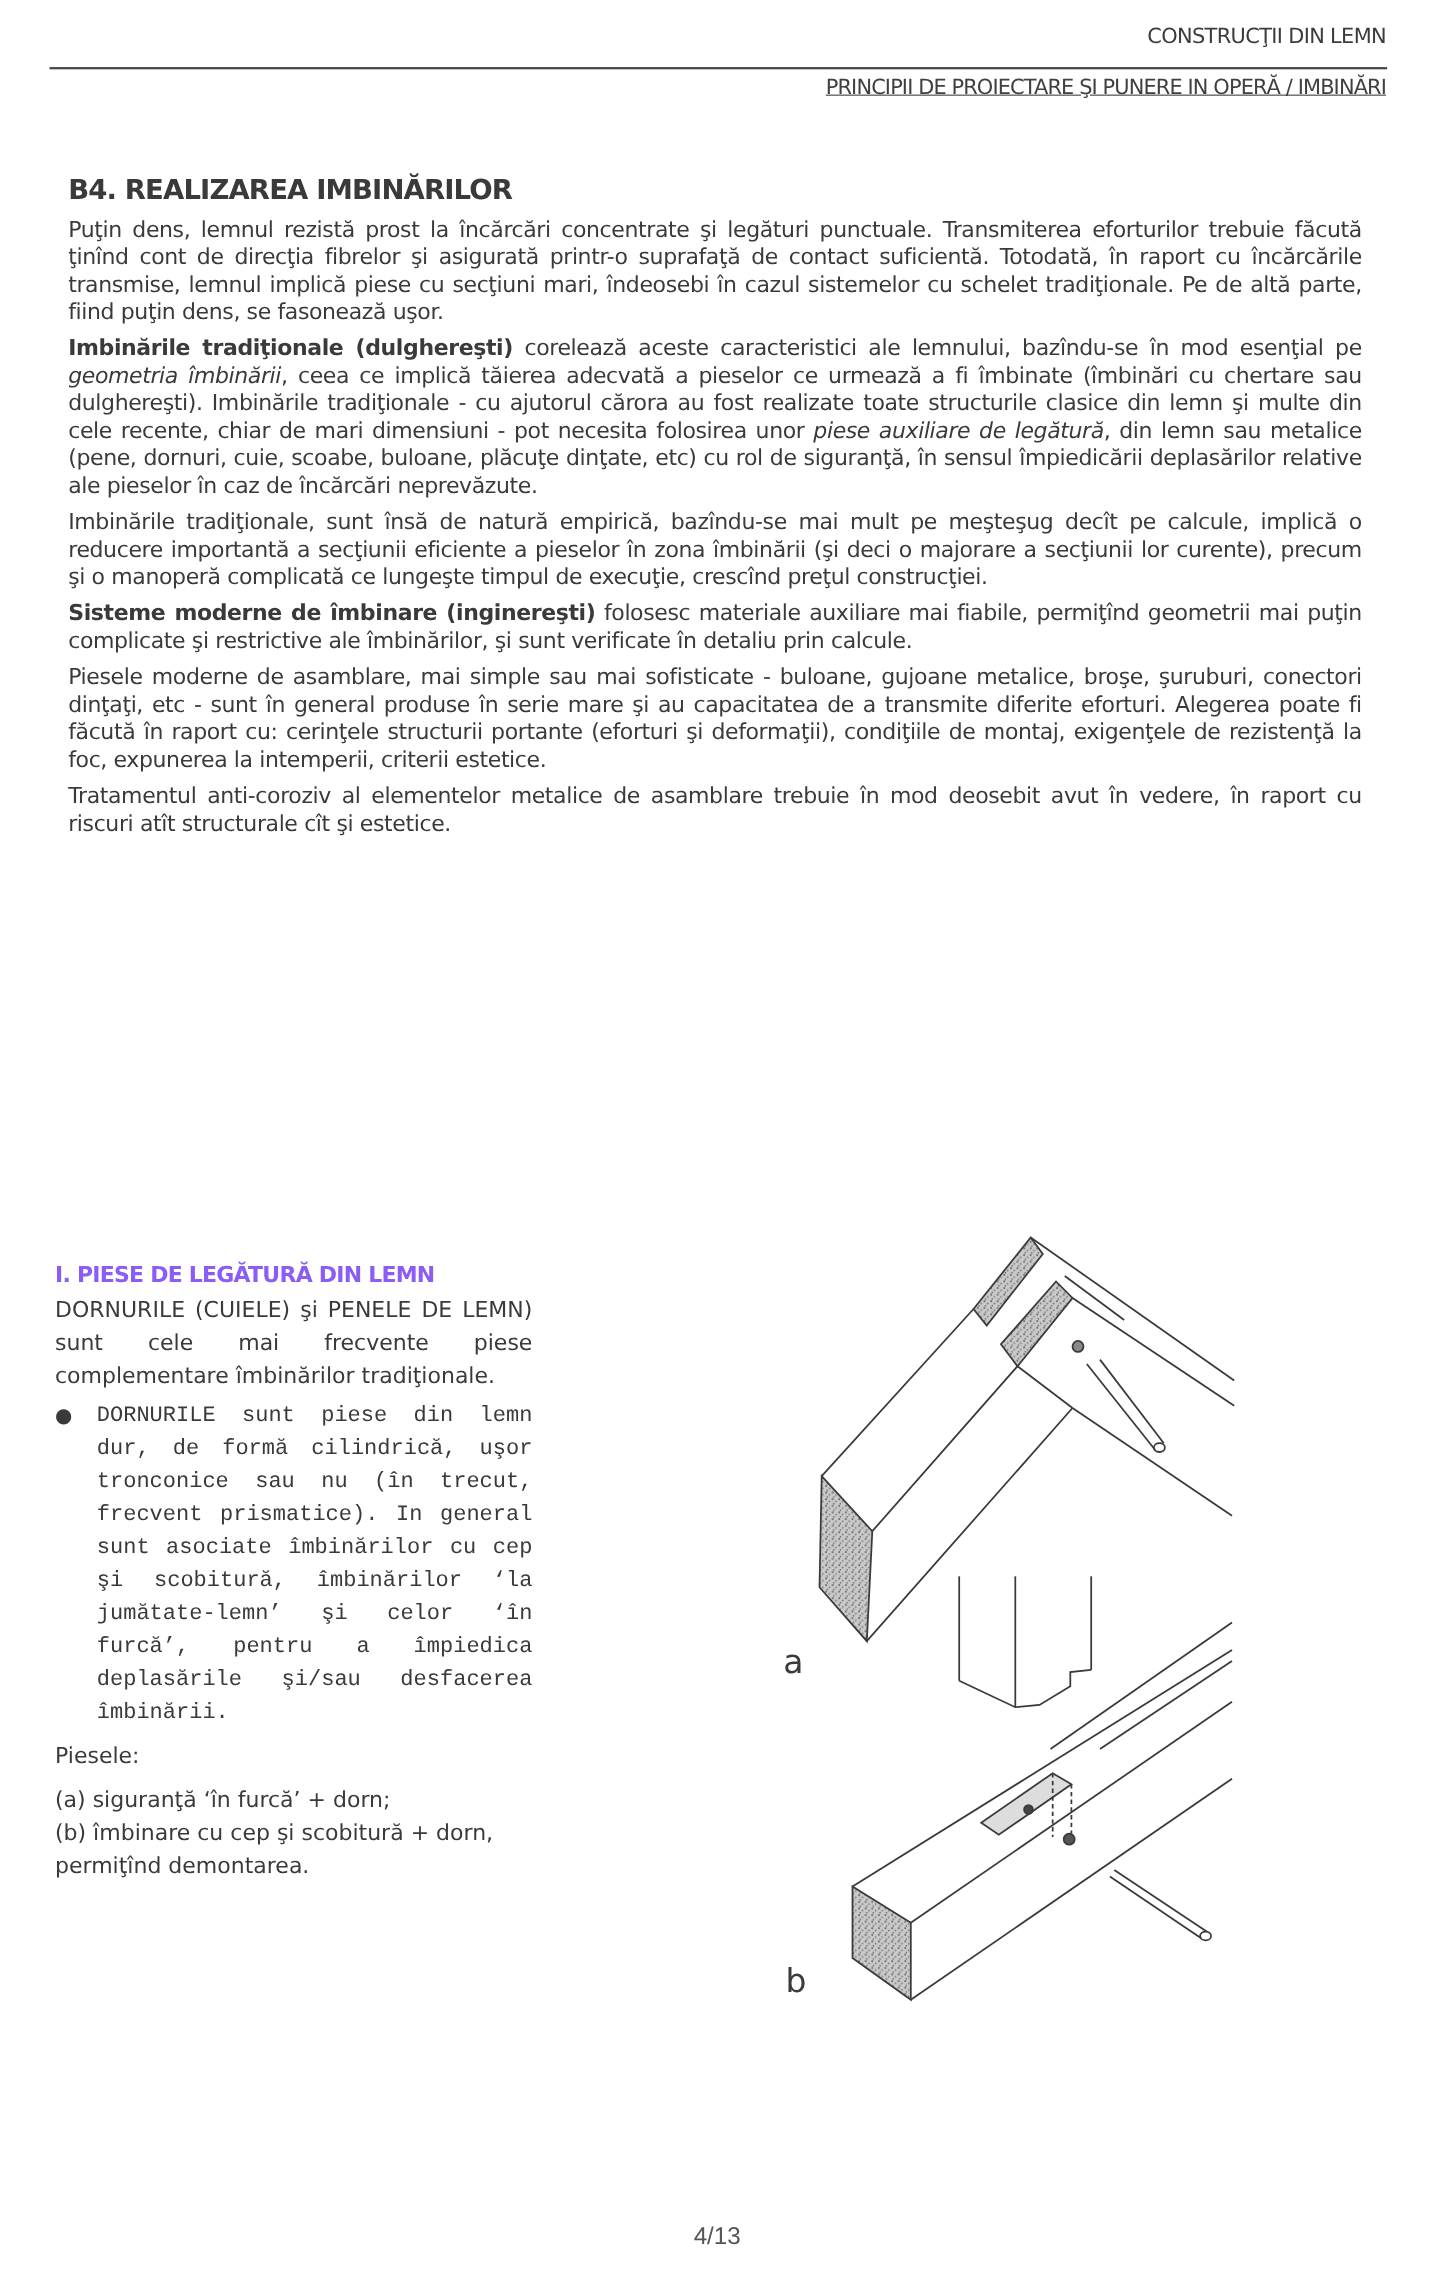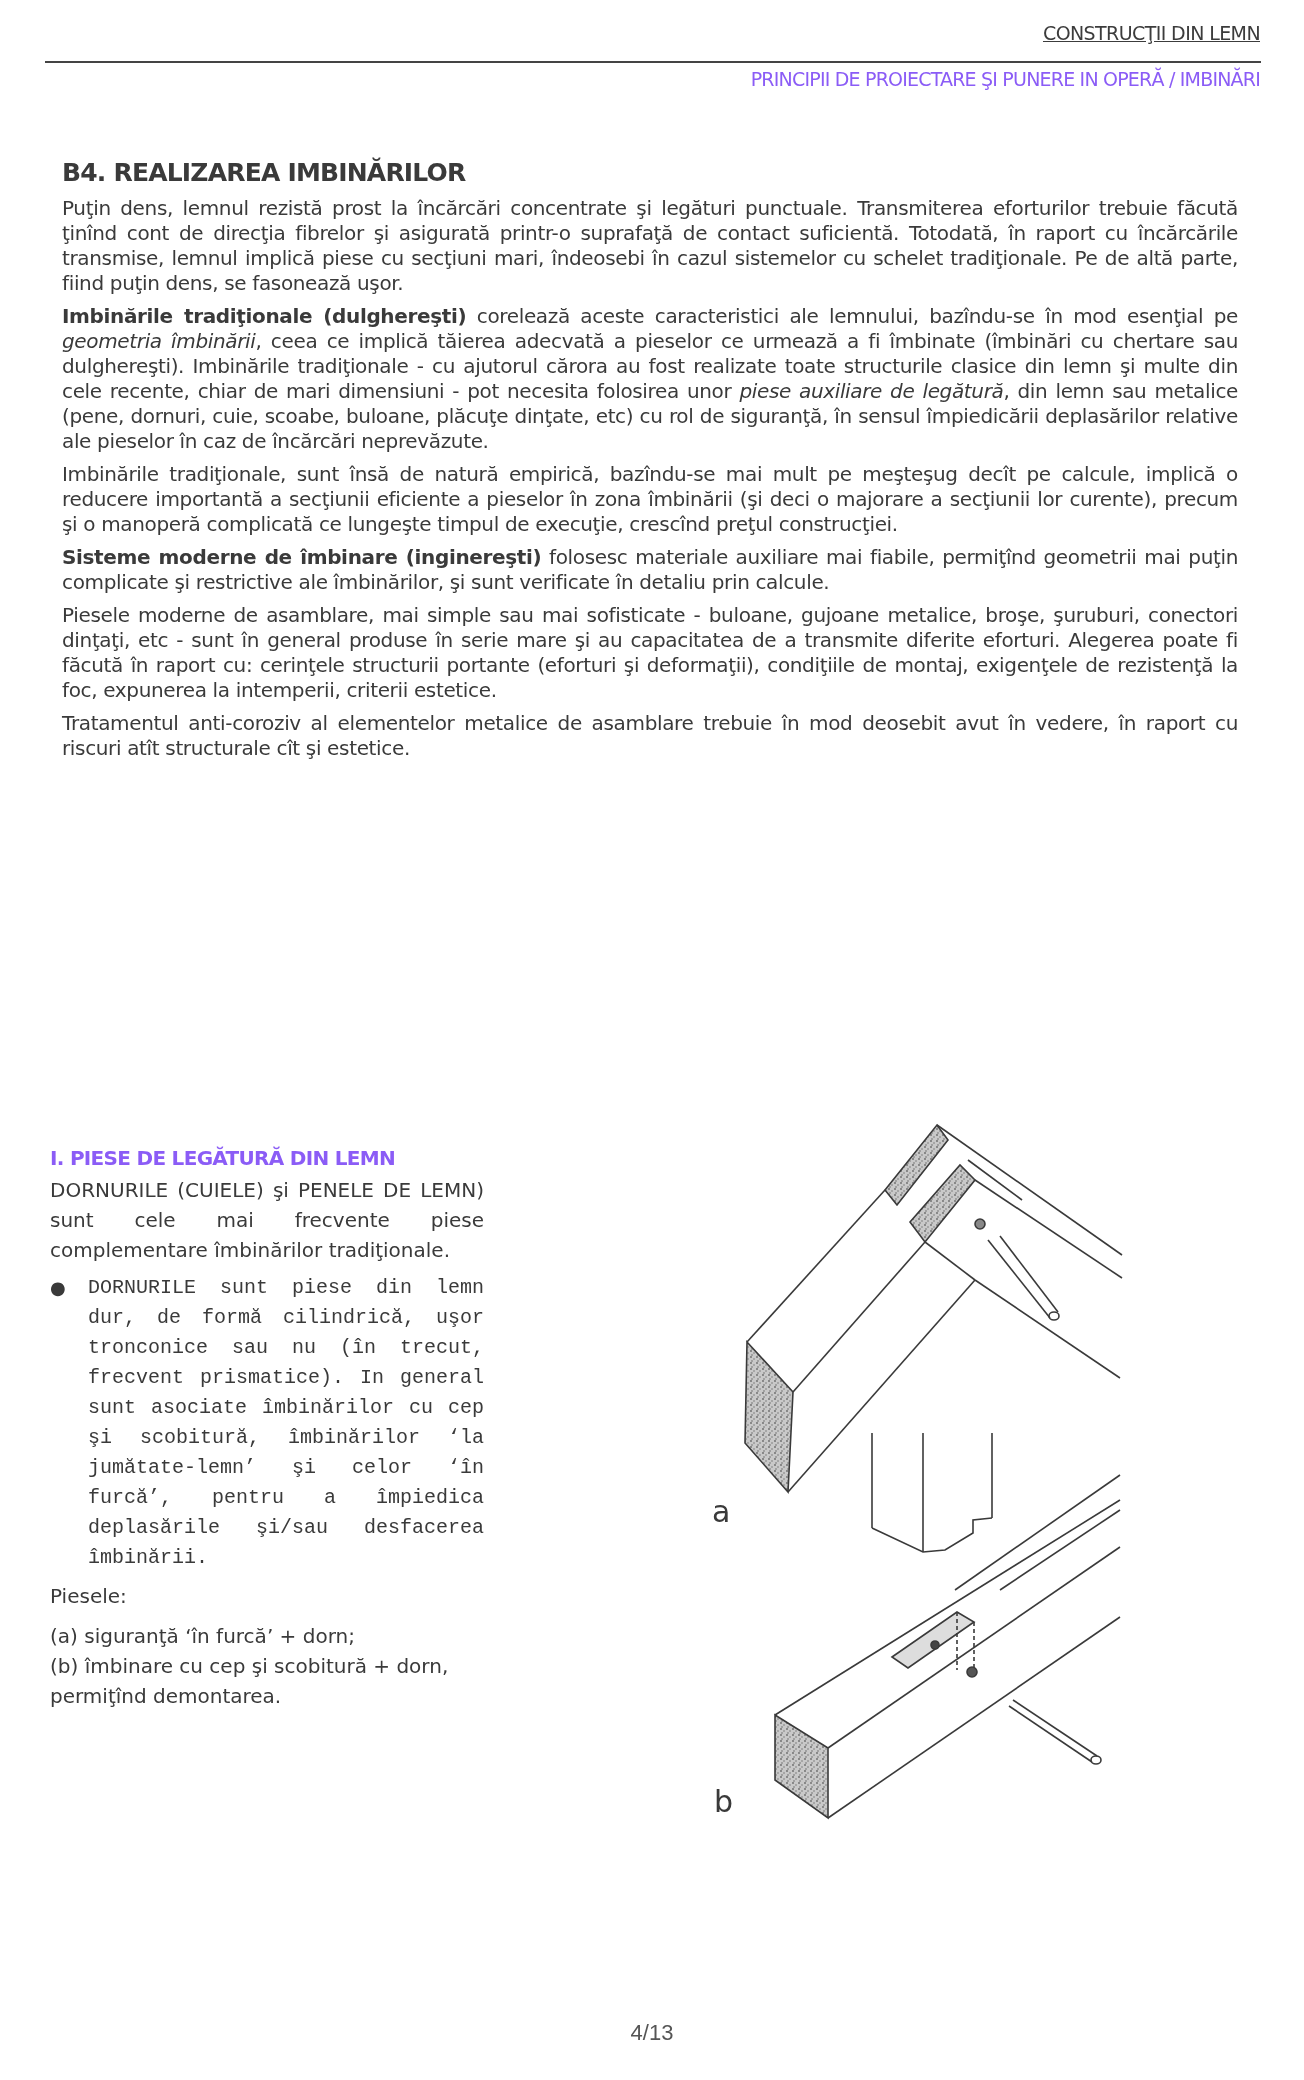--- a/index.html
+++ b/index.html
@@ -12,37 +12,37 @@
     color: #3a3a3a;
     font-family: "DejaVu Sans", sans-serif;
   }
   .hdr-top {
     position: absolute;
     right: 44px;
     top: 22px;
     font-size: 19px;
     letter-spacing: -0.6px;
     color: #3c3c3c;
-    text-decoration: underline;
   }
   .hdr-rule {
     position: absolute;
     left: 45px;
     top: 61px;
     width: 1216px;
     height: 0;
     border-top: 2px solid #444;
   }
   .hdr-bot {
     position: absolute;
     right: 44px;
     top: 68px;
     font-size: 19px;
     letter-spacing: -0.8px;
-    color: #8b5cf6;
+    color: #404040;
+    text-decoration: underline;
   }
   .section-title {
     position: absolute;
     left: 62px;
     top: 158px;
     font-size: 25px;
     font-weight: bold;
     letter-spacing: -0.8px;
     color: #3a3a3a;
   }

